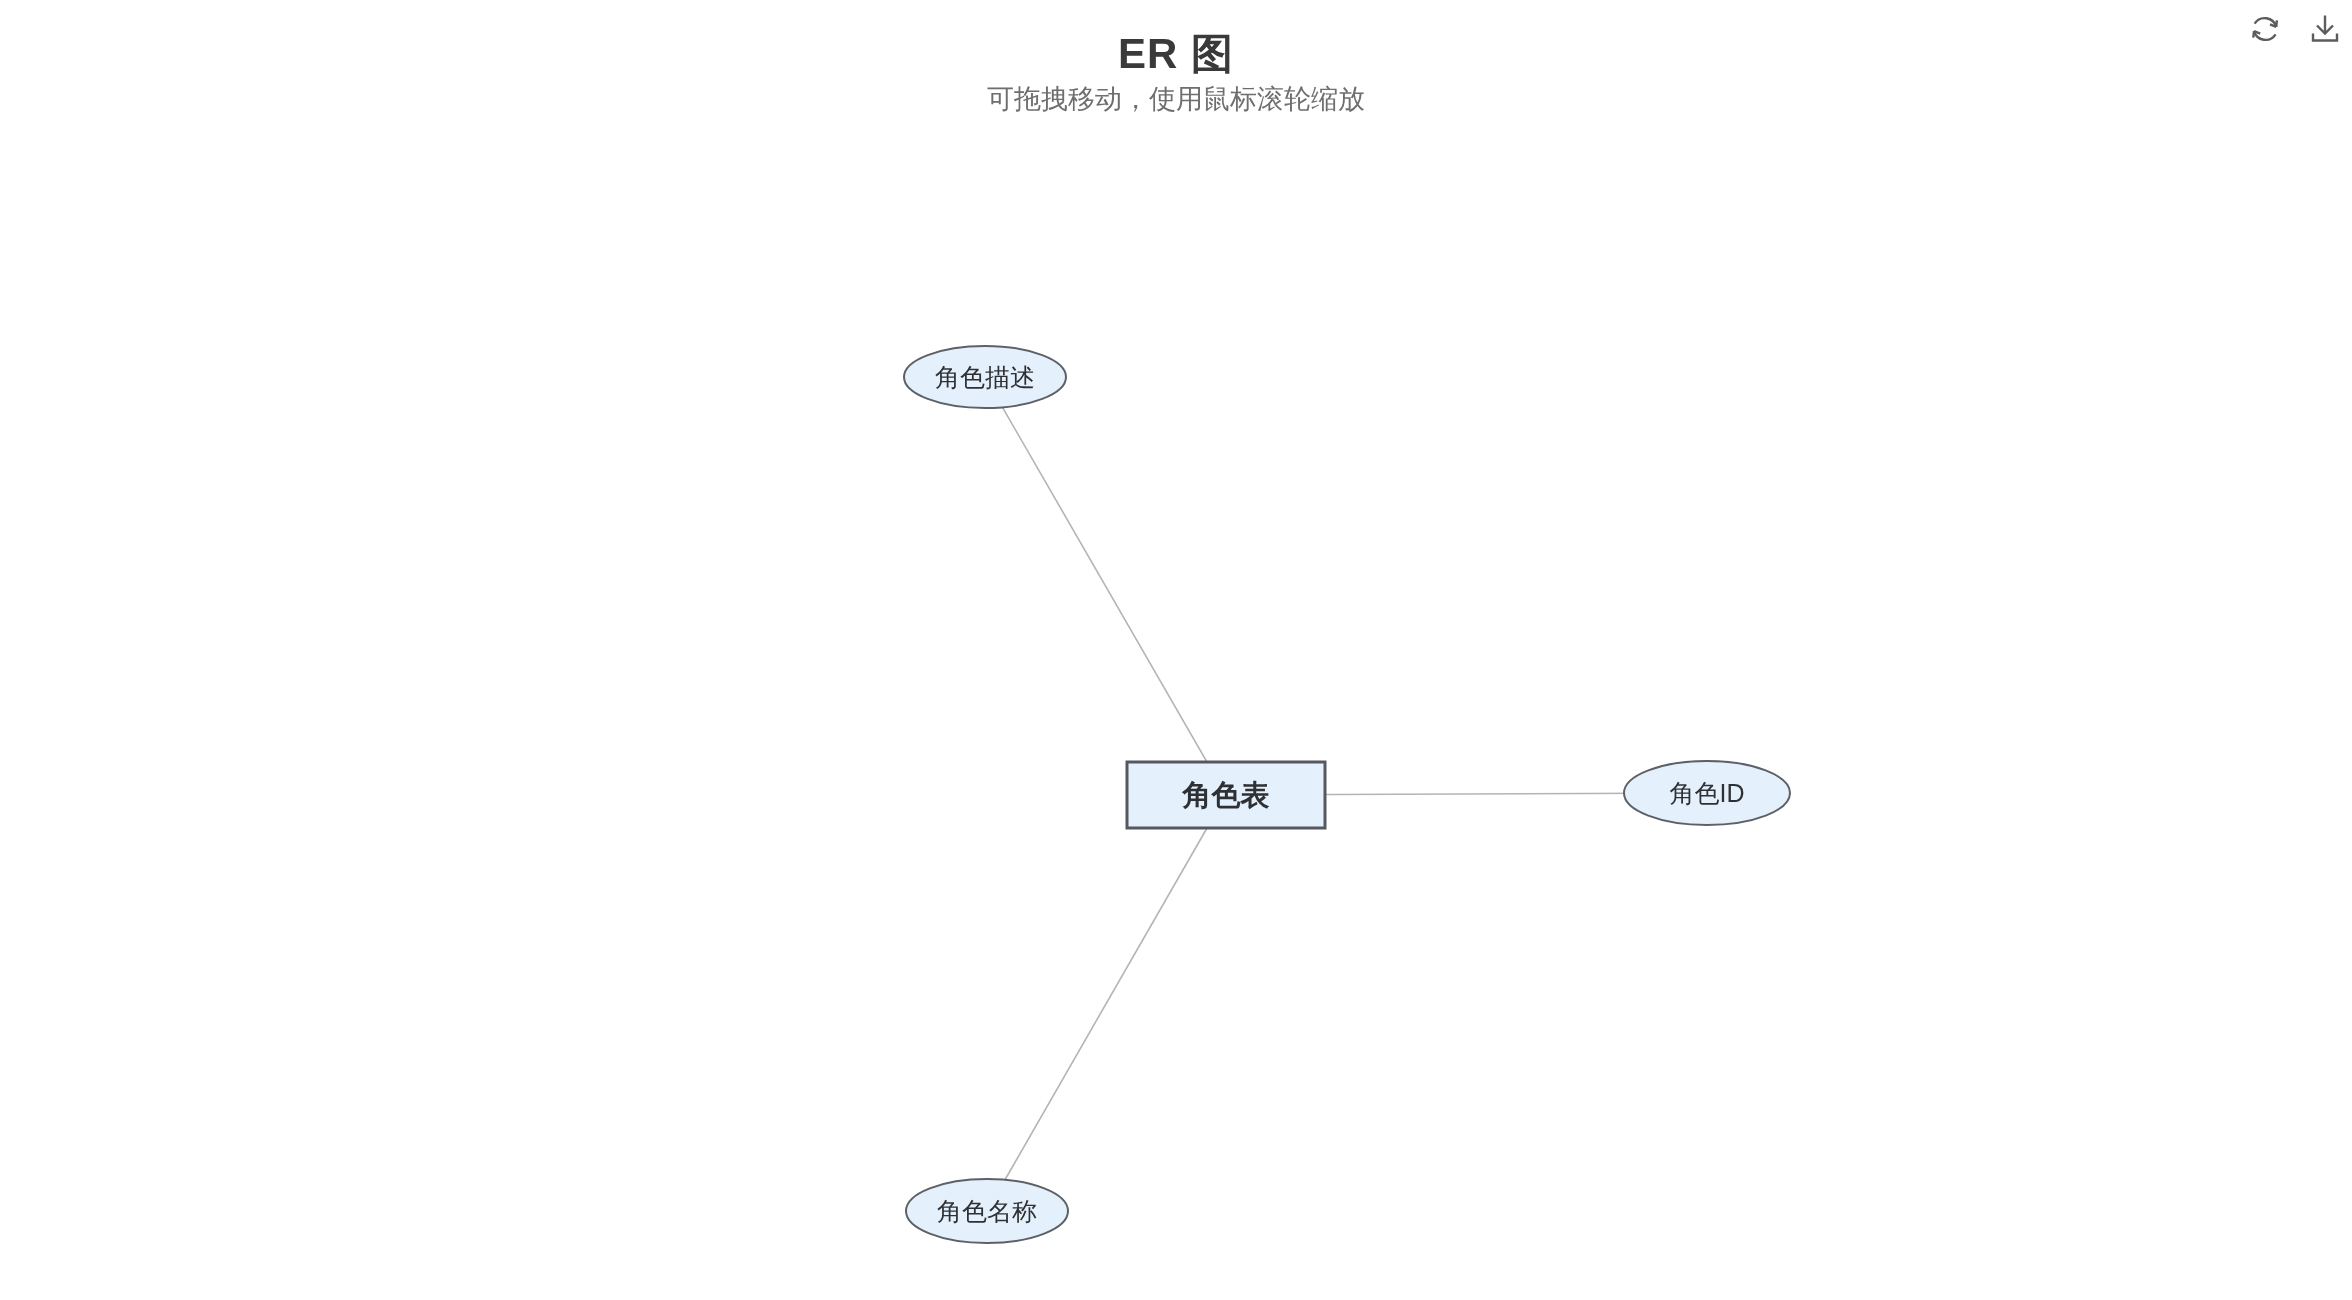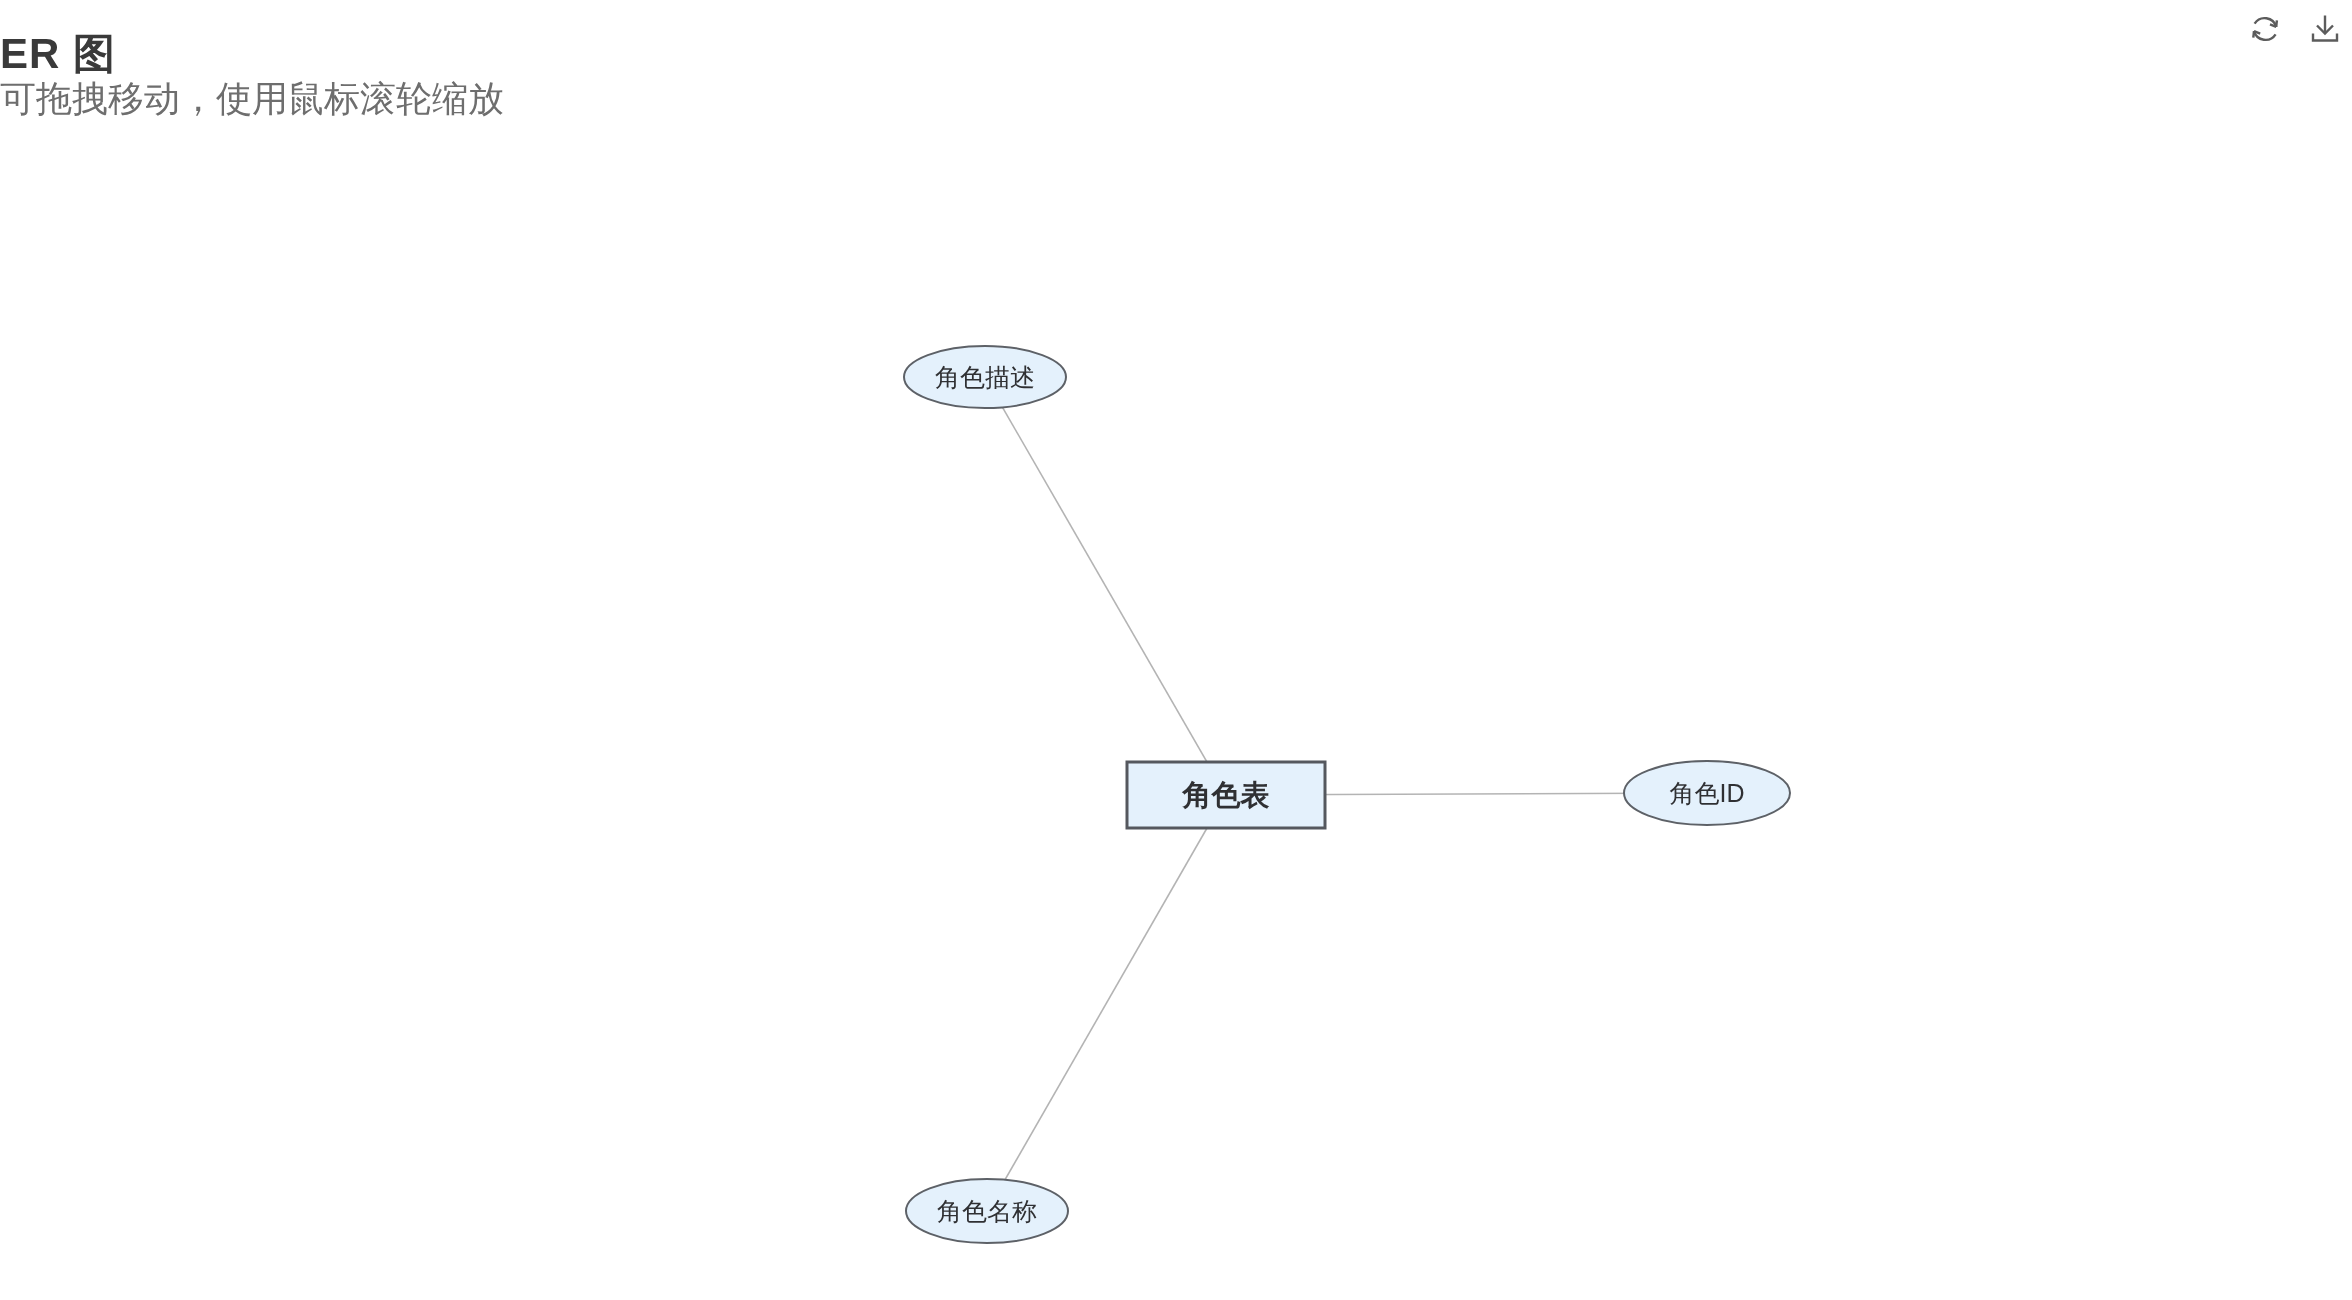--- a/index.html
+++ b/index.html
@@ -13,32 +13,33 @@
   }
   .page {
     position: relative;
     width: 2352px;
     height: 1300px;
   }
   .header {
     position: absolute;
     top: 0; left: 0; right: 0;
     padding-top: 30px;
+    text-align: center;
     pointer-events: none;
   }
   .title {
     font-size: 42px;
     font-weight: 700;
     color: #3a3a3a;
     line-height: 48px;
     margin: 0;
     letter-spacing: 1px;
   }
   .subtitle {
-    font-size: 36px;
+    font-size: 27px;
     color: #6e6e6e;
     line-height: 34px;
     margin-top: 4px;
   }
   .toolbar {
     position: absolute;
     top: 8px;
     right: 6px;
     display: flex;
     gap: 18px;

